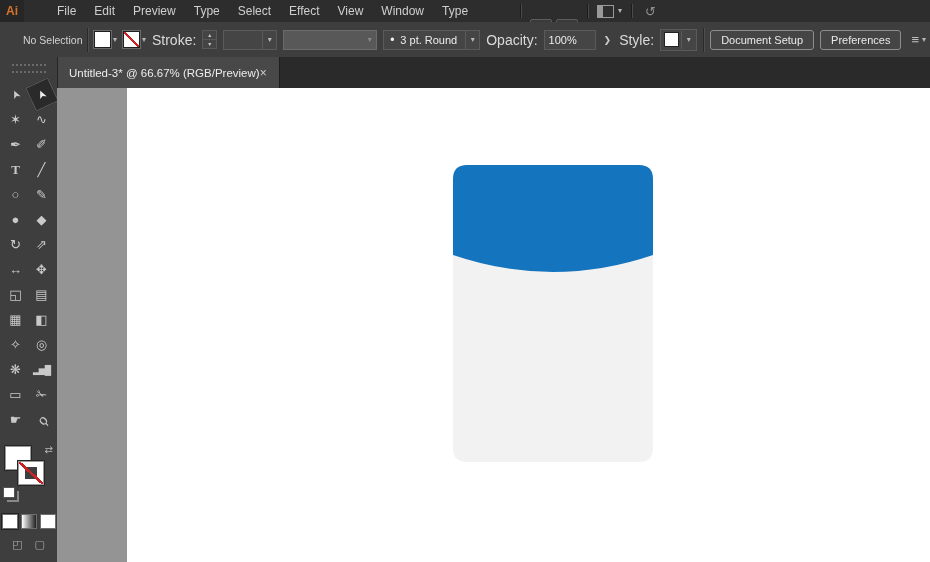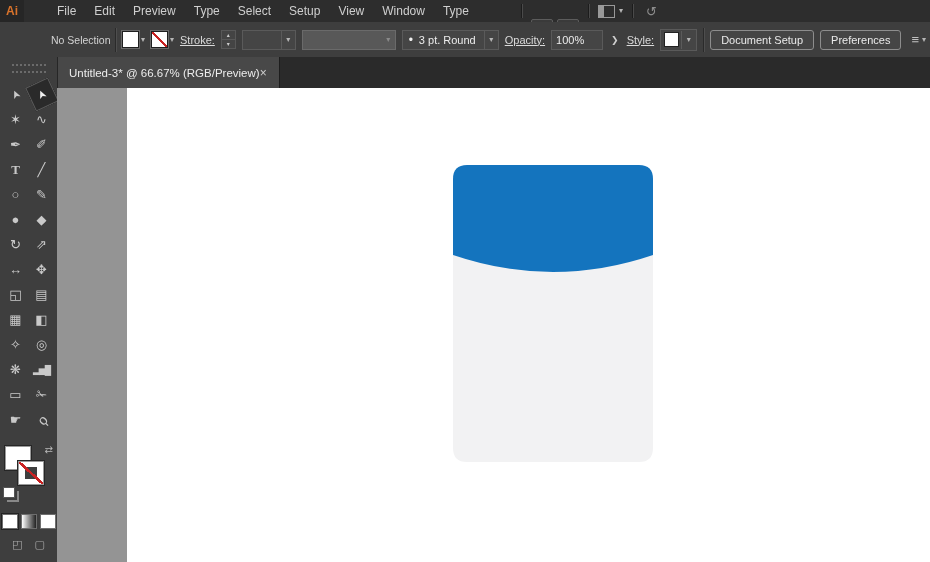--- a/index.html
+++ b/index.html
@@ -24,21 +24,21 @@
   .cslive{font-size:13px;color:#8c8c8c;margin-left:4px;}
 
   
   .controlbar{position:absolute;top:22px;left:0;right:0;height:35px;background:#3e3e3e;
               border-bottom:1px solid #232323;display:flex;align-items:center;gap:6px;padding:0 4px;overflow:hidden;justify-content:flex-end;}
   .sel-status{font-size:10.5px;color:#d2d2d2;white-space:nowrap;width:58px;}
   .vsep{width:1px;height:24px;background:#2a2a2a;box-shadow:1px 0 0 #4e4e4e;flex:0 0 1px;}
   .swatch-group{display:flex;align-items:center;gap:2px;}
   .swatch{width:15px;height:15px;background:#fff;border:1px solid #1f1f1f;box-shadow:0 0 0 1px #6a6a6a;display:inline-block;}
   .redslash{background-image:linear-gradient(to top right,transparent 44%,#c92222 44%,#c92222 56%,transparent 56%);}
-  .link{font-size:11px;color:#dadada;text-decoration:underline;white-space:nowrap;}
+  .link{font-size:14px;color:#dadada;white-space:nowrap;}
   .stepper{display:inline-flex;flex-direction:column;width:13px;border:1px solid #585858;background:#444;}
   .stepper i{font-style:normal;font-size:6px;line-height:8px;height:8px;text-align:center;color:#ccc;}
   .stepper i:first-child{border-bottom:1px solid #585858;}
   .dd{display:inline-flex;align-items:center;height:18px;background:#454545;border:1px solid #5a5a5a;}
   .dd .dd-chev{width:13px;align-self:stretch;display:flex;align-items:center;justify-content:center;border-left:1px solid #5a5a5a;}
   .dd.small{width:52px;}
   .dd.small .dd-value{flex:1;padding:0 4px;font-size:11px;color:#e5e5e5;}
   .dd.disabled{width:92px;background:#585858;border-color:#6a6a6a;justify-content:flex-end;}
   .dd.disabled .dd-chev{border-left:none;color:#8a8a8a;}
   .dd.brush .dot{width:16px;text-align:center;color:#f0f0f0;font-size:12px;}
@@ -101,21 +101,21 @@
 <div class="app" data-name="illustrator-window">
 
   <header class="menubar" data-name="menubar">
     <span class="logo" data-name="app-logo">Ai</span>
     <nav class="menus" data-name="menu-items">
         <span class="menu-item" data-name="menu-file">File</span>
         <span class="menu-item" data-name="menu-edit">Edit</span>
         <span class="menu-item" data-name="menu-object">Preview</span>
         <span class="menu-item" data-name="menu-type">Type</span>
         <span class="menu-item" data-name="menu-select">Select</span>
-        <span class="menu-item" data-name="menu-effect">Setup</span>
+        <span class="menu-item" data-name="menu-effect">Effect</span>
         <span class="menu-item" data-name="menu-view">View</span>
         <span class="menu-item" data-name="menu-window">Window</span>
         <span class="menu-item" data-name="menu-help">Type</span>
       </nav>
     <div class="mb-right" data-name="menubar-right">
       <span class="sep" data-name="separator"></span>
       <button class="mb-btn" data-name="bridge-button">Br</button>
       <button class="mb-btn" data-name="stock-button">St</button>
       <span class="sep" data-name="separator"></span>
       <span class="layout-icon" data-name="arrange-documents-icon">

